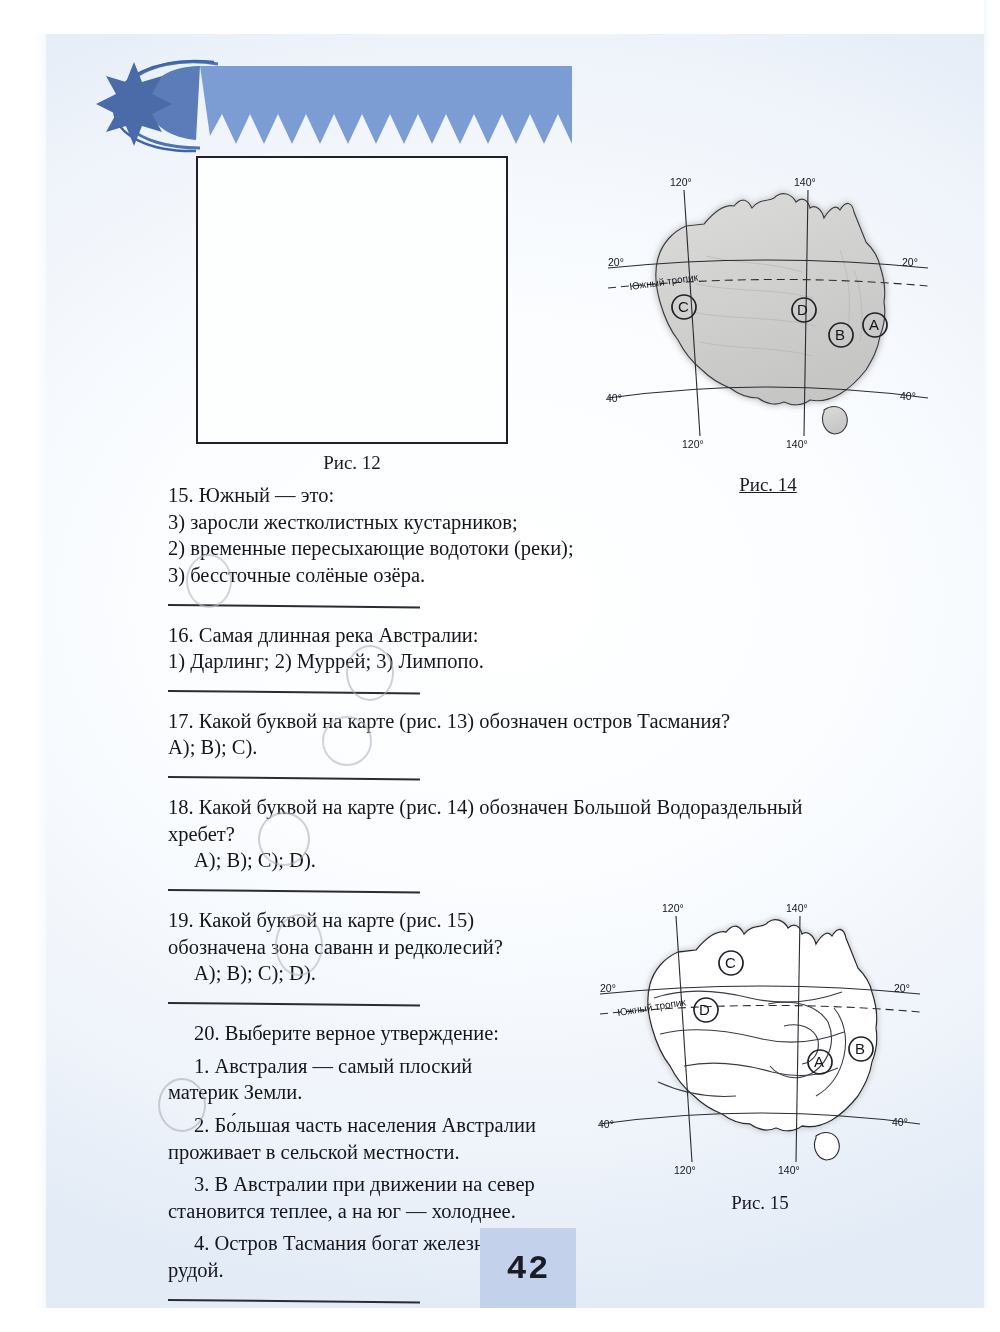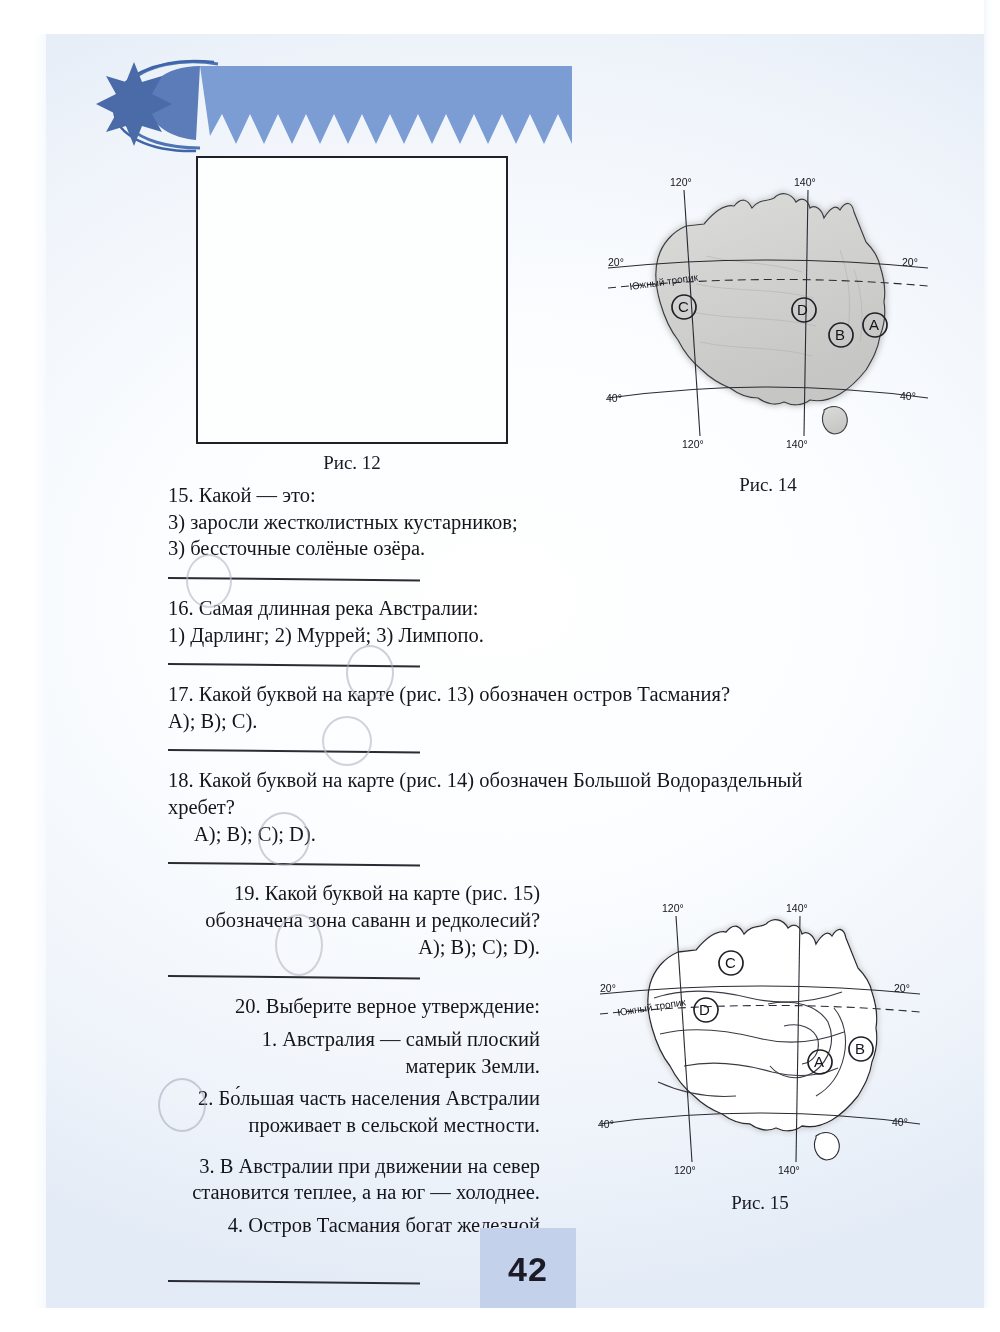--- a/index.html
+++ b/index.html
@@ -24,21 +24,21 @@
   .scan-edge-bottom{position:absolute;left:0;bottom:0;width:1000px;height:24px;background:#ffffff;z-index:40;}
 
   
   .banner-wrap{position:absolute;left:92px;top:52px;width:500px;height:110px;z-index:5;}
   .page-number{
     position:absolute;left:480px;top:1228px;width:96px;height:82px;
     background:#c3d2ea;z-index:30;
     display:flex;align-items:center;justify-content:center;
   }
   .page-number span{
-    font-family:Liberation Sans, sans-serif;
+    font-family:Liberation Mono, monospace;
     font-weight:bold;font-size:34px;color:#1b1b28;letter-spacing:1px;
   }
 
   
   .textcol{position:absolute;left:168px;top:482px;width:680px;z-index:20;}
   .q{margin:0 0 2px 0;}
   .qnum{font-weight:normal;}
   .qline{
     font-size:20.5px;color:#15151c;line-height:1.30;margin:0;
     font-family:"Liberation Serif", serif;
@@ -50,36 +50,36 @@
     transform:rotate(0.55deg);transform-origin:left center;
   }
   
   .pencil{
     position:absolute;border:2.5px solid #b9b6c6;border-radius:50%;
     opacity:.62;pointer-events:none;z-index:25;
   }
   .pencil.p2{border-color:#a9a6b8;opacity:.55;}
 
   
-  .narrow{width:372px;text-align:right;}
+  .narrow{width:372px;}
 
   
   .cap{
     font-family:"Liberation Serif", serif;
     font-size:19px;color:#1a1a22;text-align:center;
   }
 
   
   .fig13{position:absolute;left:196px;top:156px;width:312px;height:288px;z-index:22;}
   .fig13 .frame{position:absolute;inset:0;border:2.5px solid #20202a;background:#fdfefe;}
   .cap13{position:absolute;left:252px;top:452px;width:200px;z-index:22;}
 
   
   .fig14{position:absolute;left:596px;top:160px;width:344px;height:300px;z-index:22;}
-  .cap14{position:absolute;left:668px;top:474px;width:200px;z-index:22;}
+  .cap14{position:absolute;left:668px;top:474px;width:200px;z-index:22;text-decoration:underline;}
 
   
   .fig15{position:absolute;left:588px;top:886px;width:344px;height:300px;z-index:22;}
   .cap15{position:absolute;left:660px;top:1192px;width:200px;z-index:22;}
 
   svg{display:block;}
   .maptext{font-family:"Liberation Sans", sans-serif;fill:#14141c;}
 </style>
 </head>
 <body>
@@ -356,23 +356,24 @@
       </g>
     </svg>
   </div>
   <div class="cap15 cap">Рис. 15</div>
 
   <div class="textcol">
 
     <div class="q">
       <p class="qline">
         <span class="qnum">15.</span>
-        <span>Какой — это:</span>
+        <span>Южный — это:</span>
       </p>
       <p class="qline">3) заросли жестколистных кустарников;</p>
+      <p class="qline">2) временные пересыхающие водотоки (реки);</p>
       <p class="qline">3) бессточные солёные озёра.</p>
     </div>
     <hr class="rule">
 
     <div class="q">
       <p class="qline">
         <span class="qnum">16.</span>
         <span>Самая длинная река Австралии:</span>
       </p>
       <p class="qline">
@@ -426,21 +427,21 @@
     </div>
     <hr class="rule">
 
     <div class="q narrow">
       <p class="qline indent">
         <span class="qnum">20.</span>
         <span>Выберите верное утверждение:</span>
       </p>
       <p class="qline indent" style="margin-top:6px">1. Австралия — самый плоский материк Земли.</p>
       <p class="qline indent" style="margin-top:6px">2. Бо́льшая часть населения Австралии проживает в сельской местности.</p>
-      <p class="qline indent" style="margin-top:14px">3. В Австралии при движении на север становится теплее, а на юг — холоднее.</p>
+      <p class="qline indent" style="margin-top:6px">3. В Австралии при движении на север становится теплее, а на юг — холоднее.</p>
       <p class="qline indent" style="margin-top:6px">4. Остров Тасмания богат железной рудой.</p>
     </div>
     <hr class="rule">
   </div>
 
   <div class="pencil" style="left:186px;top:554px;width:42px;height:50px;"></div>
   <div class="pencil p2" style="left:346px;top:645px;width:44px;height:52px;"></div>
   <div class="pencil" style="left:322px;top:716px;width:46px;height:46px;"></div>
   <div class="pencil p2" style="left:258px;top:812px;width:48px;height:50px;"></div>
   <div class="pencil" style="left:275px;top:914px;width:44px;height:58px;"></div>

